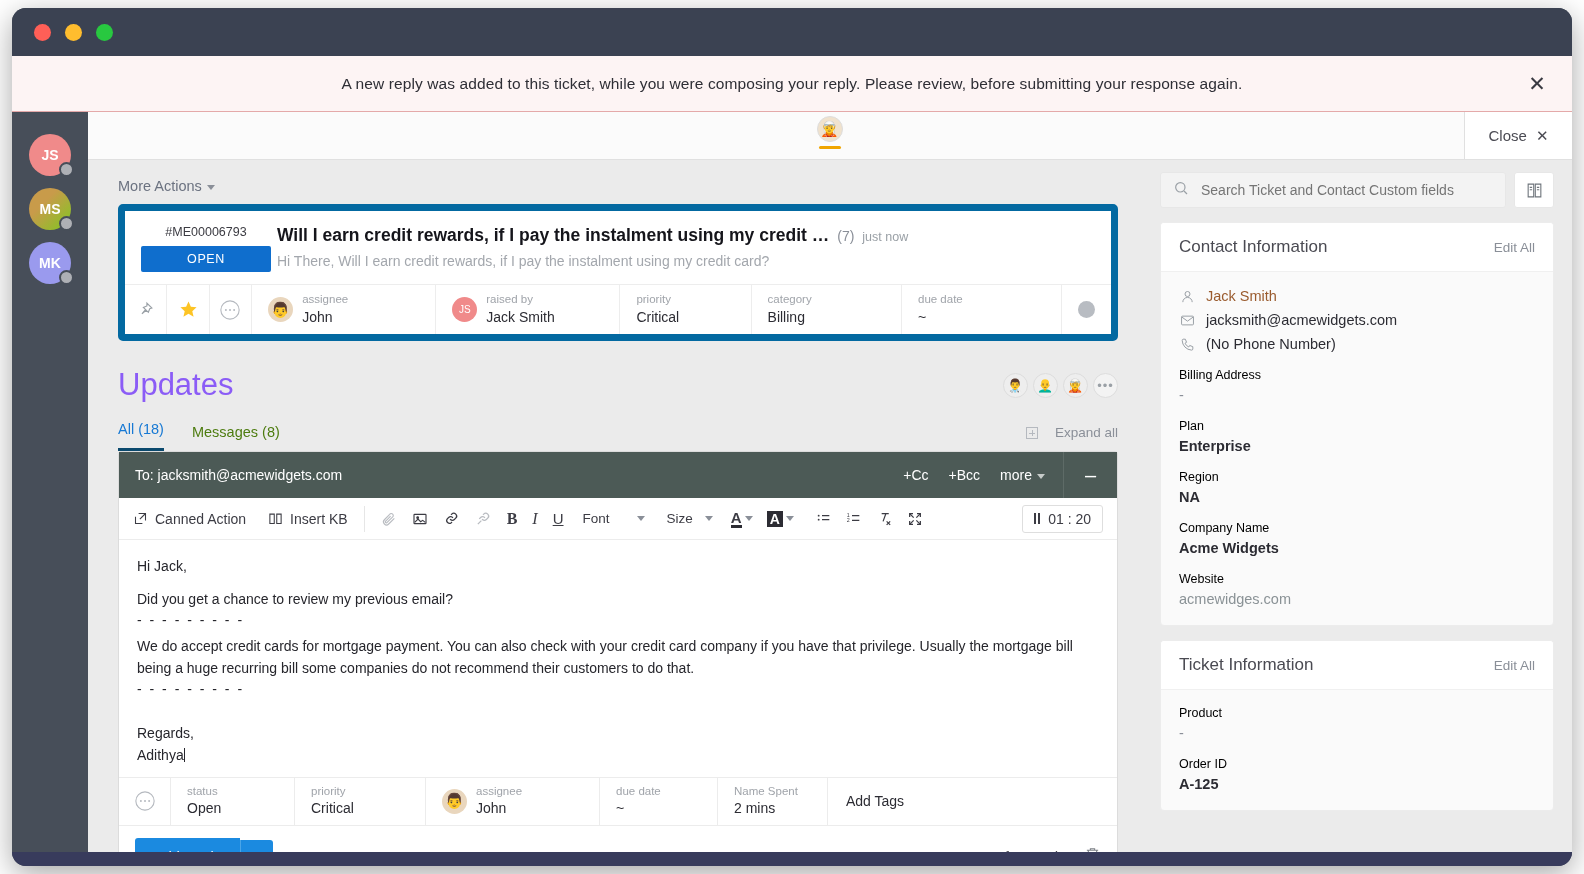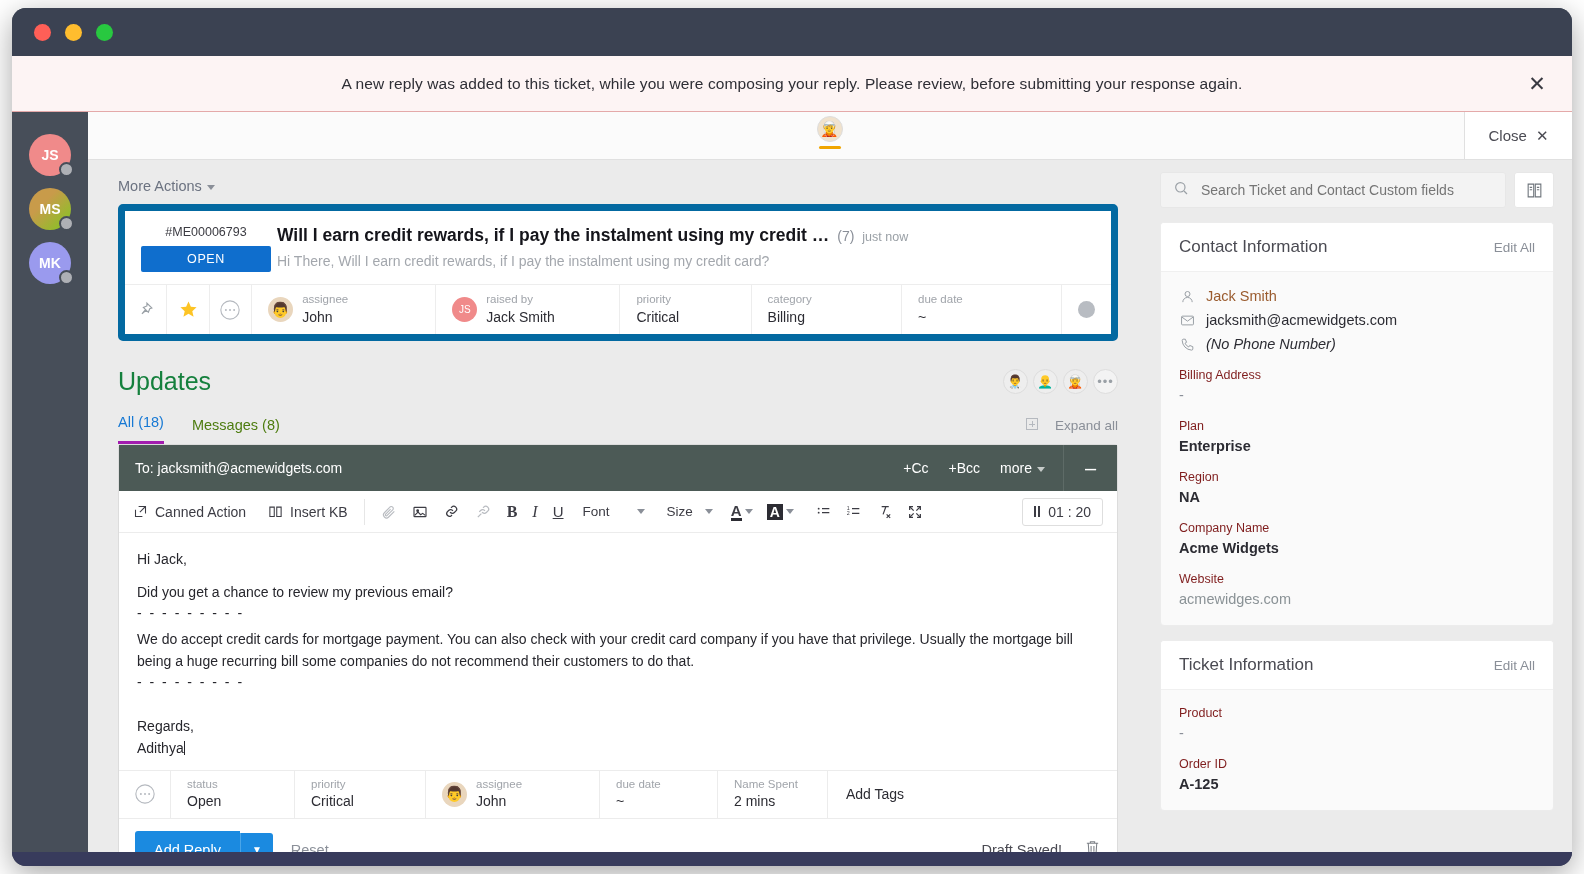--- a/index.html
+++ b/index.html
@@ -130,32 +130,32 @@
   .tc-prop .lbl { font-size:11.5px; color:#a0a4aa; line-height:1.35; }
   .tc-prop .val { font-size:14px; color:#2c2c33; line-height:1.35; }
   .avt { width:25px; height:25px; border-radius:50%; display:inline-flex;
          align-items:center; justify-content:center; font-size:10px; color:#fff;
          overflow:hidden; flex-shrink:0; }
   .tc-last { flex:1; display:flex; align-items:center; justify-content:center; border-right:none; }
   .gray-circle { width:17px; height:17px; border-radius:50%; background:#b8bcc2; }
 
   
   .updates-head { display:flex; align-items:center; margin-top:26px; }
-  .updates-title { font-size:25px; color:#15803d; font-weight:400; }
+  .updates-title { font-size:31px; color:#8b5cf6; font-weight:400; }
   .updates-avs { margin-left:auto; display:flex; align-items:center; gap:5px; }
   .up-av { width:25px; height:25px; border-radius:50%; background:#eee;
            border:1px solid #ddd; display:flex; align-items:center;
            justify-content:center; font-size:13px; overflow:hidden; cursor:pointer; }
   .up-av.dots { background:#f3f3f3; color:#9aa0a6; font-size:13px; letter-spacing:1px; }
 
   .tabs { display:flex; align-items:flex-end; margin-top:18px; position:relative; }
   .tab { font-size:14.5px; color:#4d7c0f; padding:0 0 11px 0; margin-right:28px; cursor:pointer; }
-  .tab.active { color:#1779d4; border-bottom:3px solid #a21caf; }
+  .tab.active { color:#1779d4; border-bottom:3px solid #0c4a6e; }
   .expand-all { margin-left:auto; font-size:13.5px; color:#8a8f98; padding-bottom:11px;
-                cursor:pointer; display:flex; align-items:flex-start; gap:17px; }
+                cursor:pointer; display:flex; align-items:center; gap:17px; }
   .plus-box { width:12px; height:12px; border:1px solid #b5b9bf; position:relative; }
   .plus-box::before, .plus-box::after { content:""; position:absolute; background:#b5b9bf; }
   .plus-box::before { left:2px; right:2px; top:5px; height:1px; }
   .plus-box::after { top:2px; bottom:2px; left:5px; width:1px; }
 
   
   .composer { background:#fff; border:1px solid #dcdcdc; border-radius:3px 3px 0 0; margin-top:0; }
   .comp-to {
     background:#4c5a56; color:#fff; height:46px;
     display:flex; align-items:center; padding:0 0 0 16px; font-size:14px;
@@ -230,23 +230,23 @@
     background:#fff; padding:14px 18px; display:flex; align-items:center;
     border-bottom:1px solid #f0f0f0;
   }
   .panel-title { font-size:17px; color:#4a4a52; font-weight:400; }
   .panel-edit { margin-left:auto; font-size:13.5px; color:#8a8f98; cursor:pointer; }
   .panel-body { padding:16px 18px 18px 18px; }
   .contact-line { display:flex; align-items:center; gap:11px; margin-bottom:8px; font-size:14.5px; }
   .contact-line .ci { width:16px; color:#9aa0a6; display:flex; justify-content:center; }
   .contact-name { color:#9a5b2e; cursor:pointer; }
   .contact-email { color:#2c2c33; }
-  .contact-phone { color:#2c2c33;font-style:italic; }
+  .contact-phone { color:#2c2c33; }
   .field { margin-top:16px; }
-  .field-label { font-size:12.5px; color:#7f1d1d; margin-bottom:5px; }
+  .field-label { font-size:12.5px; color:#000000; margin-bottom:5px; }
   .field-value { font-size:14.5px; color:#2c2c33; font-weight:600; }
   .field-value.muted { color:#8a8f98; font-weight:400; }
   .field-value.link { color:#8a9296; font-weight:400; cursor:pointer; }
 
   .bottombar { position:absolute; left:0; right:0; bottom:0; height:14px; background:#383b5c; }
 </style>
 </head>
 <body>
 
 <div class="window">

